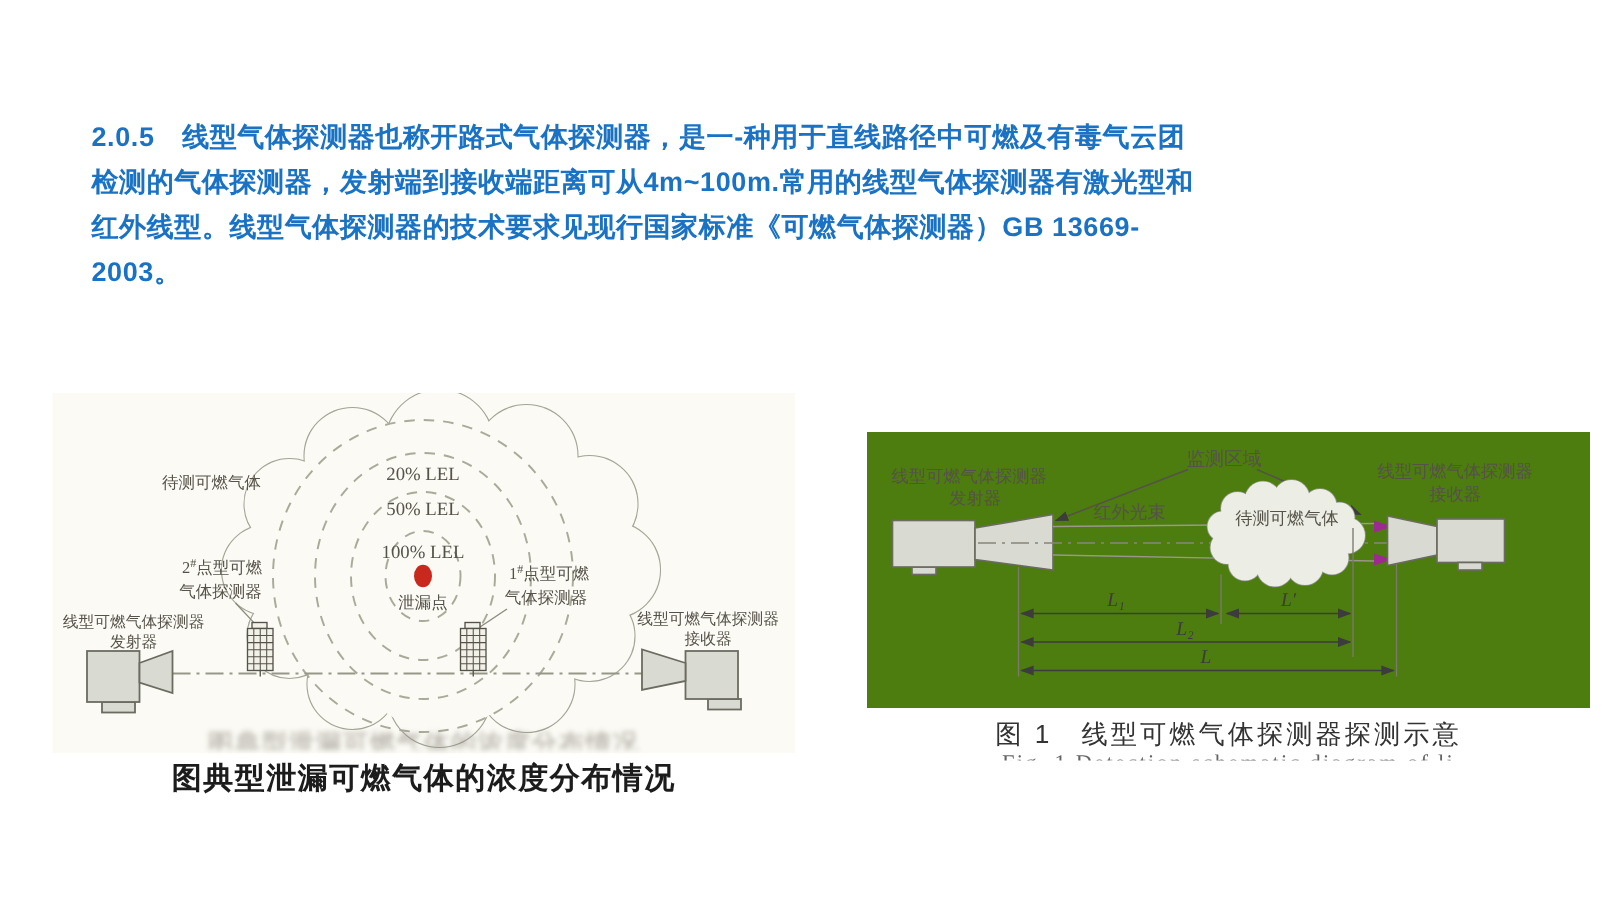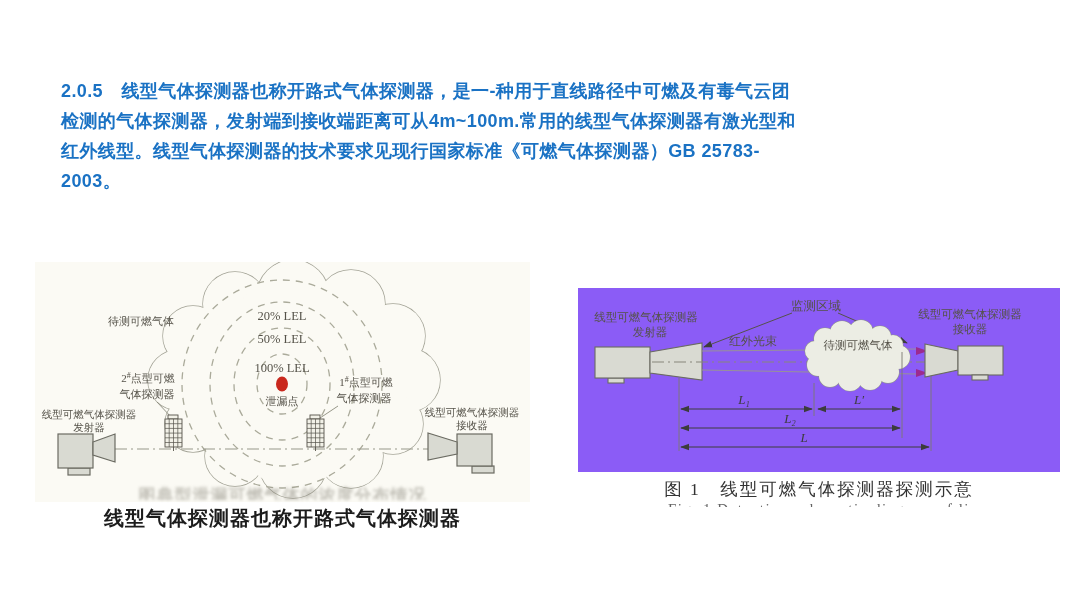--- a/index.html
+++ b/index.html
@@ -10,53 +10,53 @@
   }
   .para{
     position:absolute;left:61px;top:76px;width:962px;
     color:#1a72c4;font-size:18px;line-height:30px;font-weight:700;
     letter-spacing:0.4px;
   }
   .fig{position:absolute;}
   .fig-left{left:35px;top:262px;width:495px;}
   .fig-right{left:578px;top:288px;width:482px;}
   .fig-left .panel{width:495px;height:240px;background:#fbfaf4;}
-  .fig-right .panel{width:482px;height:184px;background:#8b5cf6;}
+  .fig-right .panel{width:482px;height:184px;background:#4d7c0f;}
   svg{display:block;}
   svg text{font-family:"Liberation Serif", serif;fill:#555249;}
   .cap-left{
     position:absolute;left:0;top:243px;width:100%;text-align:center;
     font-size:20px;font-weight:700;color:#1c1c1c;letter-spacing:1px;
     font-family:"Liberation Sans", sans-serif;
   }
   .cap-ghost{
     position:absolute;left:0;top:222px;width:100%;text-align:center;
     font-size:17px;font-weight:700;color:#8a877c;letter-spacing:1px;
     filter:blur(1.6px);opacity:.5;height:16px;overflow:hidden;
   }
   .cap-right{
     position:absolute;left:0;top:189px;width:100%;text-align:center;
     font-size:17.5px;color:#333;letter-spacing:2px;
-    font-family:Liberation Serif, serif;
+    font-family:Liberation Sans, sans-serif;
   }
   .cap-right-en{
     position:absolute;left:0;top:213px;width:100%;text-align:center;
     font-size:15px;color:#4a4a4a;letter-spacing:1.5px;
     font-family:"Liberation Serif", serif;
     height:6px;overflow:hidden;opacity:.85;
   }
   .dim-label{font-style:italic;font-size:13px;fill:#3c3c3c;}
 </style>
 </head>
 <body>
 
 <div class="para">
   <div>2.0.5　线型气体探测器也称开路式气体探测器，是一-种用于直线路径中可燃及有毒气云团</div>
   <div>检测的气体探测器，发射端到接收端距离可从4m~100m.常用的线型气体探测器有激光型和</div>
-  <div>红外线型。线型气体探测器的技术要求见现行国家标准《可燃气体探测器）GB 25783-</div>
+  <div>红外线型。线型气体探测器的技术要求见现行国家标准《可燃气体探测器）GB 13669-</div>
   <div>2003。</div>
 </div>
 
 <div class="fig fig-left">
   <div class="panel">
   <svg width="495" height="240" viewBox="0 0 495 240">
 
     <g stroke="#a3a396" stroke-width="1.4" fill="none">
       <circle cx="373" cy="118" r="32"></circle>
           <circle cx="358" cy="162" r="30"></circle>
@@ -140,21 +140,21 @@
     <g fill="#d9dad2" stroke="#6b6b62" stroke-width="1.2">
       <rect x="437" y="204" width="22" height="7"></rect>
       <rect x="422" y="172" width="35" height="32"></rect>
       <polygon points="422,180 393,171 393,198 422,192"></polygon>
     </g>
     <text x="437" y="154" font-size="10.5" text-anchor="middle" fill="#5a574c">线型可燃气体探测器</text>
     <text x="437" y="167" font-size="10.5" text-anchor="middle" fill="#5a574c">接收器</text>
   </svg>
   </div>
   <div class="cap-ghost">图典型泄漏可燃气体的浓度分布情况</div>
-  <div class="cap-left">线型气体探测器也称开路式气体探测器</div>
+  <div class="cap-left">图典型泄漏可燃气体的浓度分布情况</div>
 </div>
 
 <div class="fig fig-right">
   <div class="panel">
   <svg width="482" height="184" viewBox="0 0 482 184">
     <defs>
       <marker id="arr" viewBox="0 0 10 10" refX="9" refY="5" markerWidth="9" markerHeight="9" orient="auto-start-reverse">
         <path d="M0,1.3 L10,5 L0,8.7 z" fill="#3c3c3c"></path>
       </marker>
     </defs>

